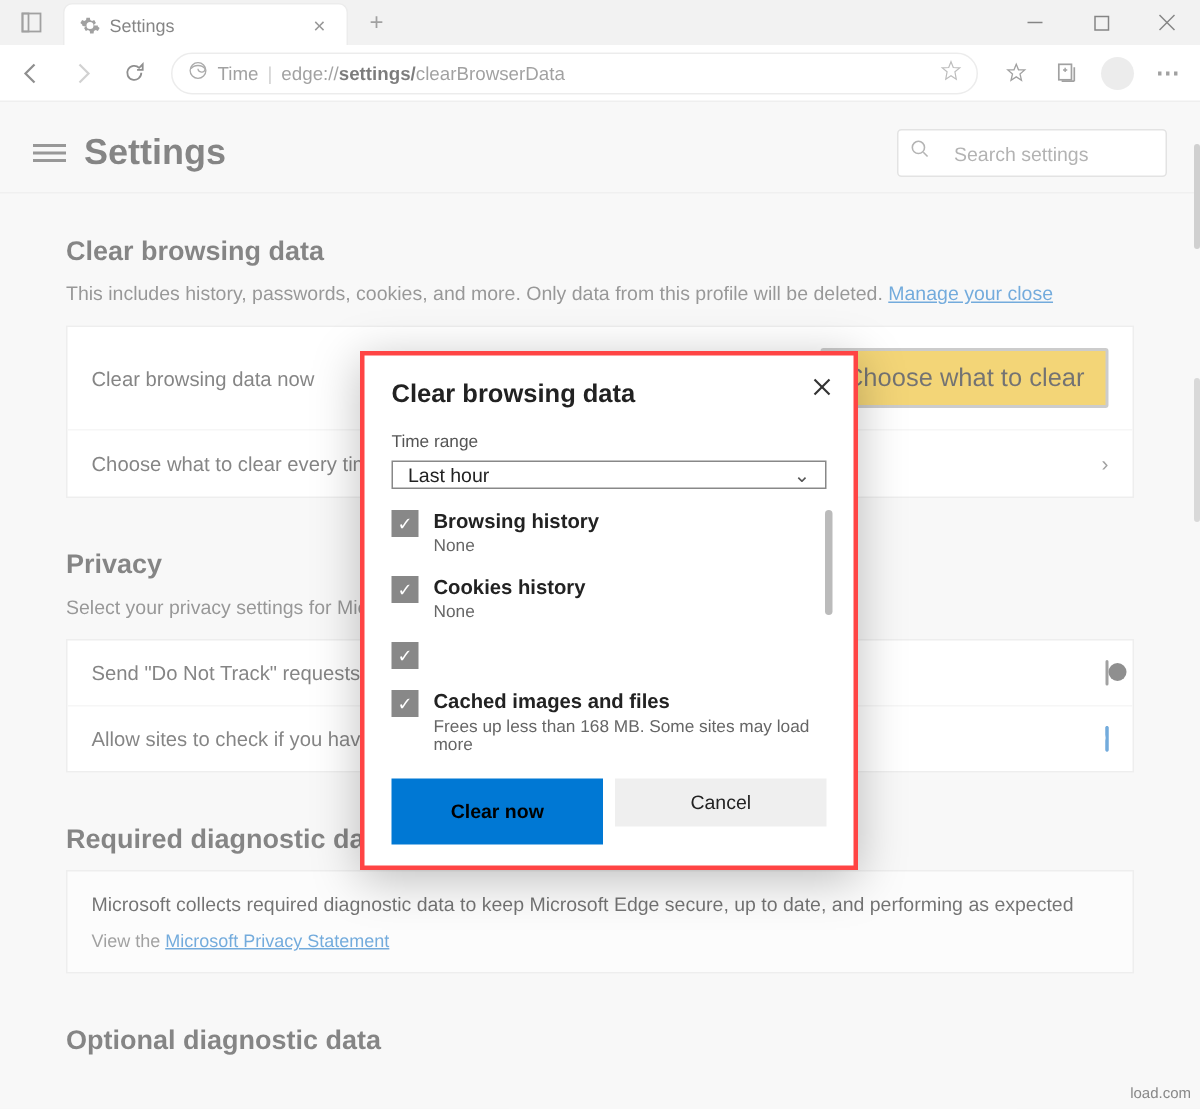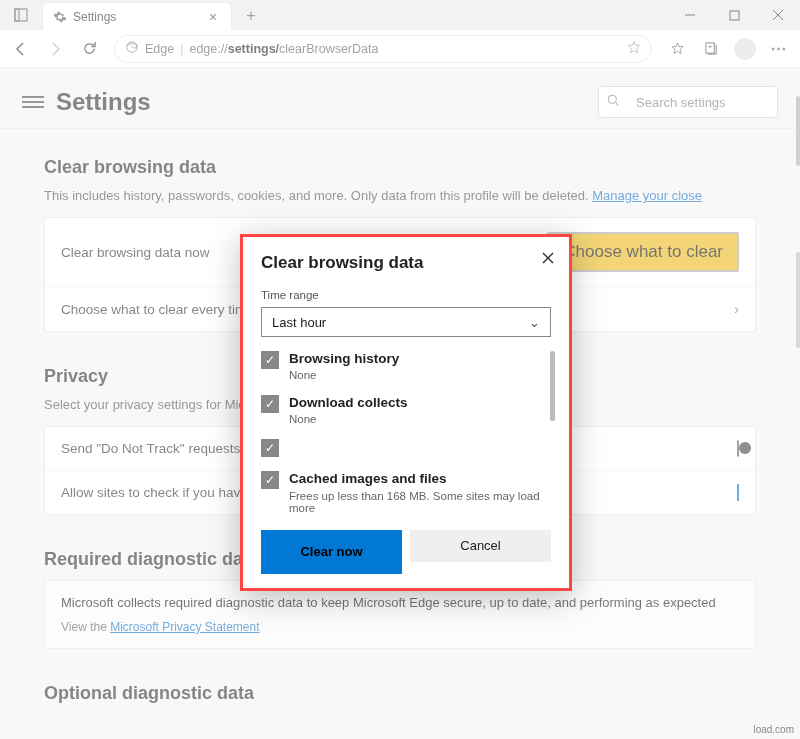--- a/index.html
+++ b/index.html
@@ -62,21 +62,21 @@
 .diag-panel .small { font-size:12px; color:#555; margin-top:10px;}
 
 
 .overlay { position:absolute; inset:0; background:rgba(255,255,255,0.45); z-index:10; }
 
 
 .dialog { position:absolute; top:234px; left:240px; width:332px; background:#fff; z-index:20; border:3px solid #f44; box-shadow:0 6px 30px rgba(0,0,0,0.25); padding:16px 18px 14px 18px; }
 .dialog h3 { font-size:17px; font-weight:600; color:#222; margin-bottom:16px; }
 .dialog .dclose { position:absolute; top:10px; right:10px; width:22px; height:22px; display:flex; align-items:center; justify-content:center; color:#333; }
 .dlabel { font-size:11.5px; color:#555; margin-bottom:6px; display:block;}
-.selectbox { border:1px solid #888; height:30px; display:flex; align-items:center; padding:0 10px; font-size:13px; color:#222; margin-bottom:14px; position:relative;}
+.selectbox { border:1px solid #888; height:19px; display:flex; align-items:center; padding:0 10px; font-size:13px; color:#222; margin-bottom:14px; position:relative;}
 .selectbox .chev2 { position:absolute; right:10px; color:#555; }
 .checklist { display:flex; flex-direction:column; gap:14px; margin-bottom:16px; position:relative; }
 .check { display:flex; gap:10px; }
 .cbox { width:18px; height:18px; background:#888; display:flex; align-items:center; justify-content:center; color:#fff; font-size:12px; flex-shrink:0;}
 .check .ct { font-size:13.5px; font-weight:600; color:#222; line-height:1.2;}
 .check .cd { font-size:11.5px; color:#666; margin-top:2px;}
 .dscroll { position:absolute; right:-4px; top:0; width:5px; height:70px; background:#bbb; border-radius:3px;}
 .dbtns { display:flex; gap:8px; }
 .btn-primary { flex:1; background:#0078d4; color:#000000; border:none; height:44px; font-size:13px; font-weight:600;}
 .btn-sec { flex:1; background:#efefef; color:#222; border:none; height:32px; font-size:13px;}
@@ -142,21 +142,21 @@
   <div class="tbtn">
       <svg width="15" height="15" viewBox="0 0 16 16">
         <path d="M13 8a5 5 0 11-1.5-3.5L14 2v4h-4" fill="none" stroke="#333" stroke-width="1.3"></path>
       </svg>
     </div>
   <div class="addrbar">
     <span><svg width="14" height="14" viewBox="0 0 24 24">
           <circle cx="12" cy="12" r="9" fill="none" stroke="#666" stroke-width="1.5"></circle>
           <path d="M4 10c3-5 13-5 16 0 0 6-8 4-8 0" fill="none" stroke="#666" stroke-width="1.5"></path>
         </svg></span>
-    <span class="pill">Edge</span>
+    <span class="pill">Time</span>
     <span class="sep">|</span>
     <span class="url"><span>edge://</span><b>settings/</b><span>clearBrowserData</span></span>
     <span class="star">
       <svg width="14" height="14" viewBox="0 0 24 24">
           <path d="M12 2l2.6 6.6L22 9l-5.5 4.5L18 22l-6-4-6 4 1.5-8.5L2 9l7.4-.4z" fill="none" stroke="#888" stroke-width="1.4"></path>
         </svg>
     </span>
   </div>
   <div class="tbtn">
       <svg width="15" height="15" viewBox="0 0 24 24">
@@ -265,21 +265,21 @@
     <div class="check">
       <div class="cbox">✓</div>
       <div>
           <div class="ct">Browsing history</div>
           <div class="cd">None</div>
         </div>
     </div>
     <div class="check">
       <div class="cbox">✓</div>
       <div>
-          <div class="ct">Download collects</div>
+          <div class="ct">Cookies history</div>
           <div class="cd">None</div>
         </div>
     </div>
     <div class="check">
       <div class="cbox">✓</div>
     </div>
     <div class="check">
       <div class="cbox">✓</div>
       <div>
           <div class="ct">Cached images and files</div>

